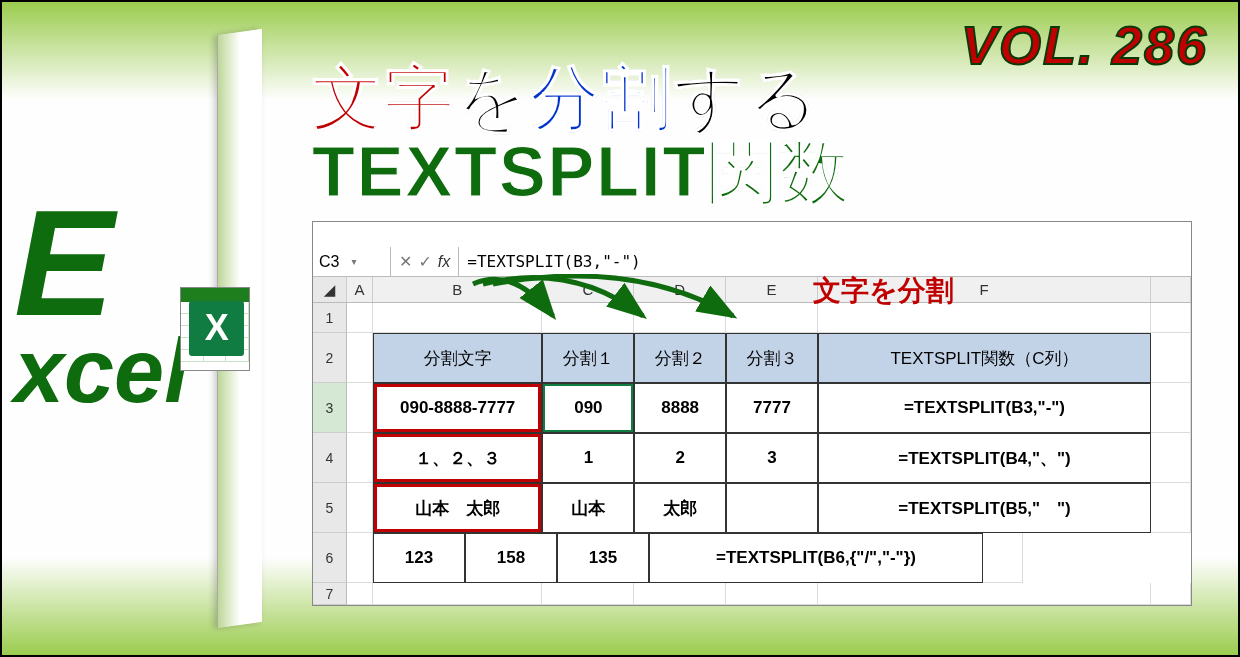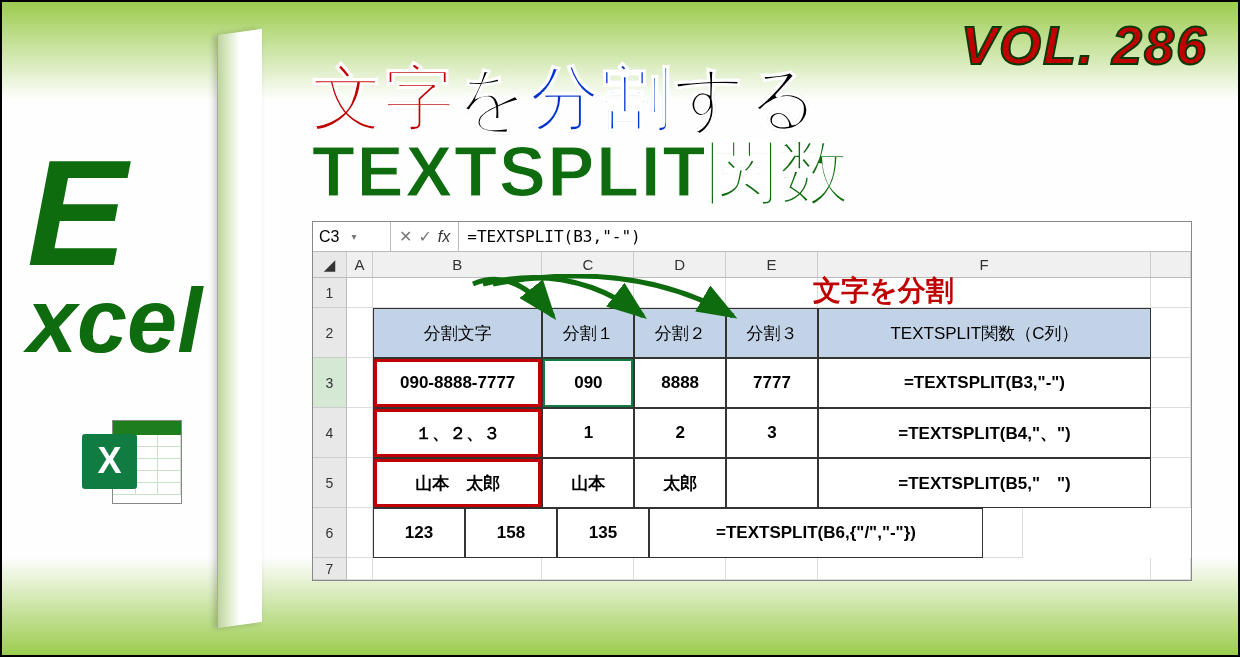--- a/index.html
+++ b/index.html
@@ -15,24 +15,23 @@
     position: absolute;
     inset: 0;
     background: linear-gradient(180deg, #9bcc4e 0%, #fefefe 15%, #fefefe 85%, #9bcc4e 100%);
     border: 2px solid #000;
     display: flex;
   }
   .left-panel {
     width: 260px;
     position: relative;
     display: flex;
-    flex-direction: column;
+    flex-direction: row;
     align-items: center;
-    justify-content: center;
-    padding: 25px;
+    padding: 12px;
   }
   .door-fold {
     position: absolute;
     right: 0;
     top: 30px;
     bottom: 30px;
     width: 45px;
     background: linear-gradient(90deg, #bdd698 0%, #fff 50%, #fff 100%);
     transform: skewY(-8deg);
     border-left: 1px solid #aaa;
@@ -100,20 +99,21 @@
     background: #fff;
     border: 1px solid #888;
     width: 880px;
     position: relative;
   }
   .formula-bar {
     display: flex; align-items: center;
     border-bottom: 1px solid #bbb;
     font-size: 16px;
     height: 30px;
+    margin-top: 25px;
   }
   .formula-bar .namebox {
     width: 78px; border-right: 1px solid #bbb;
     display: flex; align-items: center; padding: 0 6px;
     height: 100%;
   }
   .formula-bar .namebox span { flex: 1; }
   .formula-bar .fx-btns {
     display: flex; align-items: center; gap: 6px;
     padding: 0 8px; border-right: 1px solid #bbb; height: 100%;

